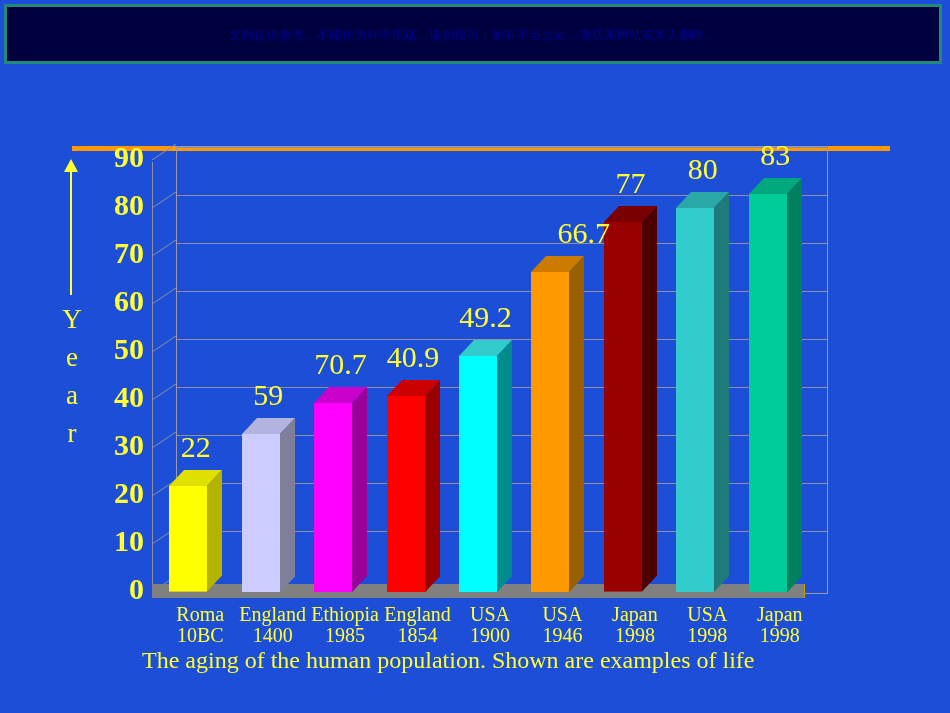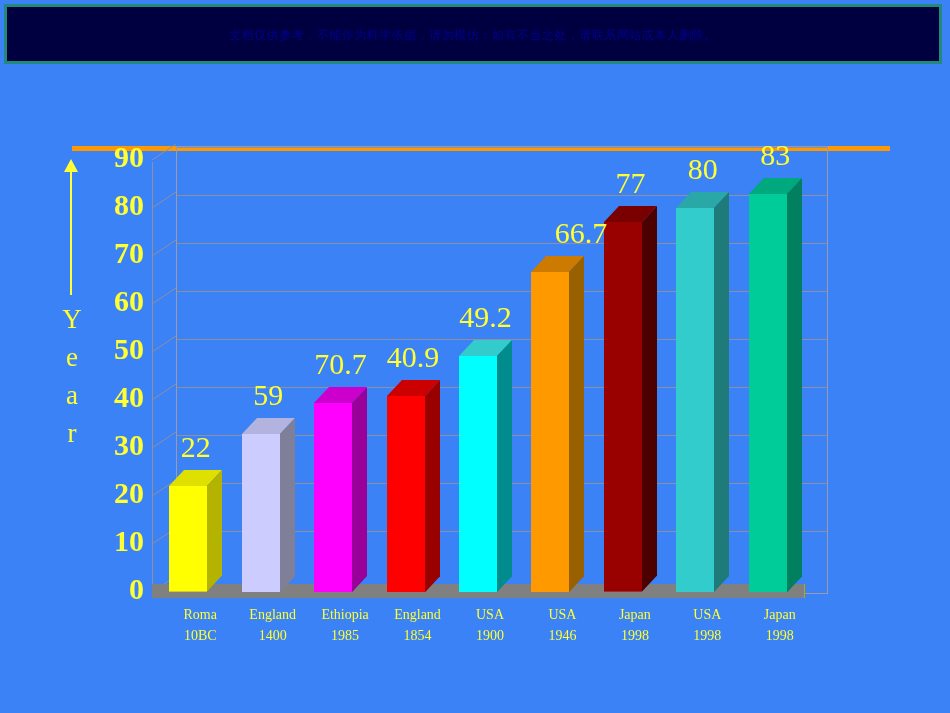--- a/index.html
+++ b/index.html
@@ -3,21 +3,21 @@
 <meta charset="utf-8">
 <style>
   html,body{margin:0;padding:0;}
   body{
     width:950px;height:713px;
     background:#000040;
     font-family:"Liberation Serif", serif;
     overflow:hidden;
     position:relative;
   }
-  .slide{position:absolute;inset:0;background:#3b82f6;}
+  .slide{position:absolute;inset:0;background:#1d4ed8;}
 
   
   .banner{
     position:absolute;left:4px;top:4px;width:938px;height:60px;
     border:3px solid #218a7a;
     background:#000040;
     box-sizing:border-box;
   }
   .banner-text{
     position:absolute;left:0;top:20px;width:100%;
@@ -111,21 +111,21 @@
     font-size:30px;
     text-align:center;
     line-height:1;
     white-space:nowrap;
   }
 
   
   .xcat{
     position:absolute;
     color:#ffff33;
-    font-size:14px;
+    font-size:20px;
     text-align:center;
     line-height:21px;
     white-space:nowrap;
   }
 
   
   .caption{
     position:absolute;left:142px;top:642px;width:700px;
     color:#ffff33;
     font-size:24px;
@@ -313,21 +313,21 @@
           </svg>
         </div>
       </div>
 
     <div id="labelLayer">
         <div class="bar-label" style="width: 110px; left: 140.722px; top: 432.4px;">22</div>
         <div class="bar-label" style="width: 110px; left: 213.167px; top: 379.6px;">59</div>
         <div class="bar-label" style="width: 110px; left: 285.611px; top: 348.88px;">70.7</div>
         <div class="bar-label" style="width: 110px; left: 358.056px; top: 341.68px;">40.9</div>
         <div class="bar-label" style="width: 110px; left: 430.5px; top: 301.84px;">49.2</div>
-        <div class="bar-label" style="width: 110px; left: 526px; top: 217.84px;">66.7</div>
+        <div class="bar-label" style="width: 110px; left: 500px; top: 217.84px; text-align: right;">66.7</div>
         <div class="bar-label" style="width: 110px; left: 575.389px; top: 168.4px;">77</div>
         <div class="bar-label" style="width: 110px; left: 647.833px; top: 154px;">80</div>
         <div class="bar-label" style="width: 110px; left: 720.278px; top: 139.6px;">83</div>
       </div>
 
     <div id="xcatLayer">
         <div class="xcat" style="width: 110px; left: 145.222px; top: 604px;">
           <div>Roma</div>
           <div>10BC</div>
         </div>
@@ -361,15 +361,16 @@
         </div>
         <div class="xcat" style="width: 110px; left: 724.778px; top: 604px;">
           <div>Japan</div>
           <div>1998</div>
         </div>
       </div>
 
   </div>
 
   <div class="caption">
+    <span>The aging of the human population. Shown are examples of life</span>
   </div>
 
 </div>
 
 </body></html>

